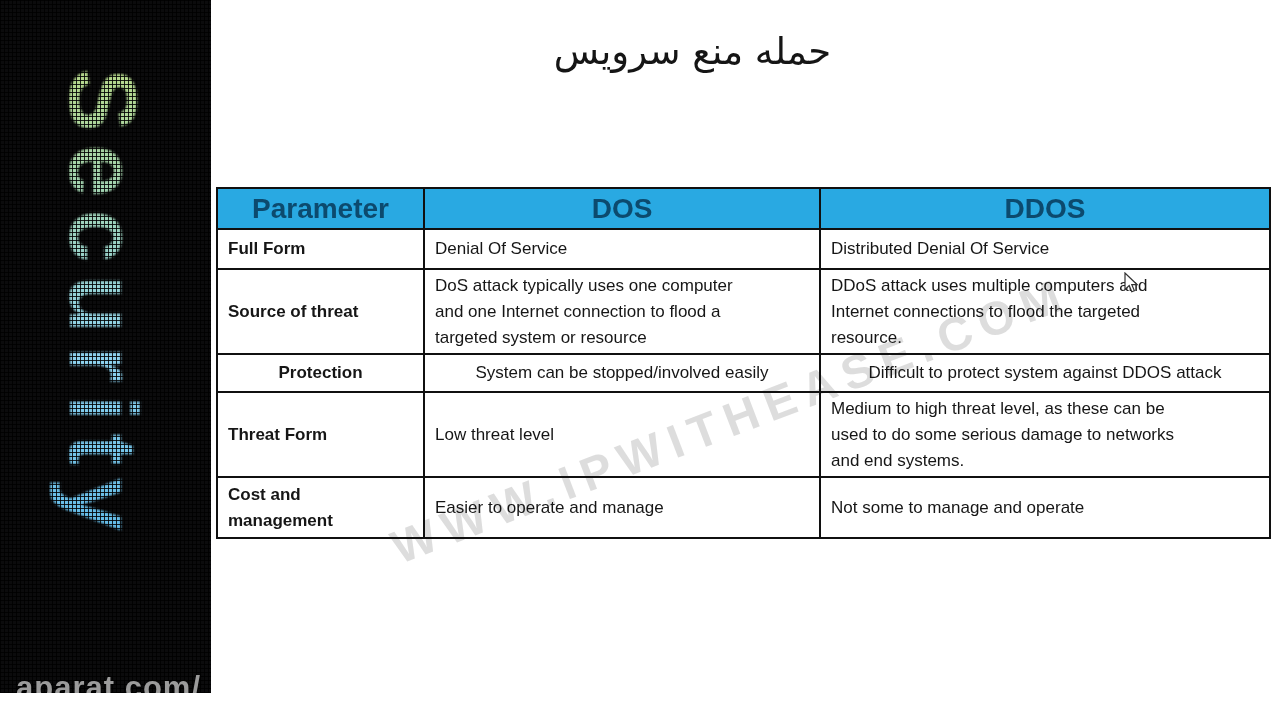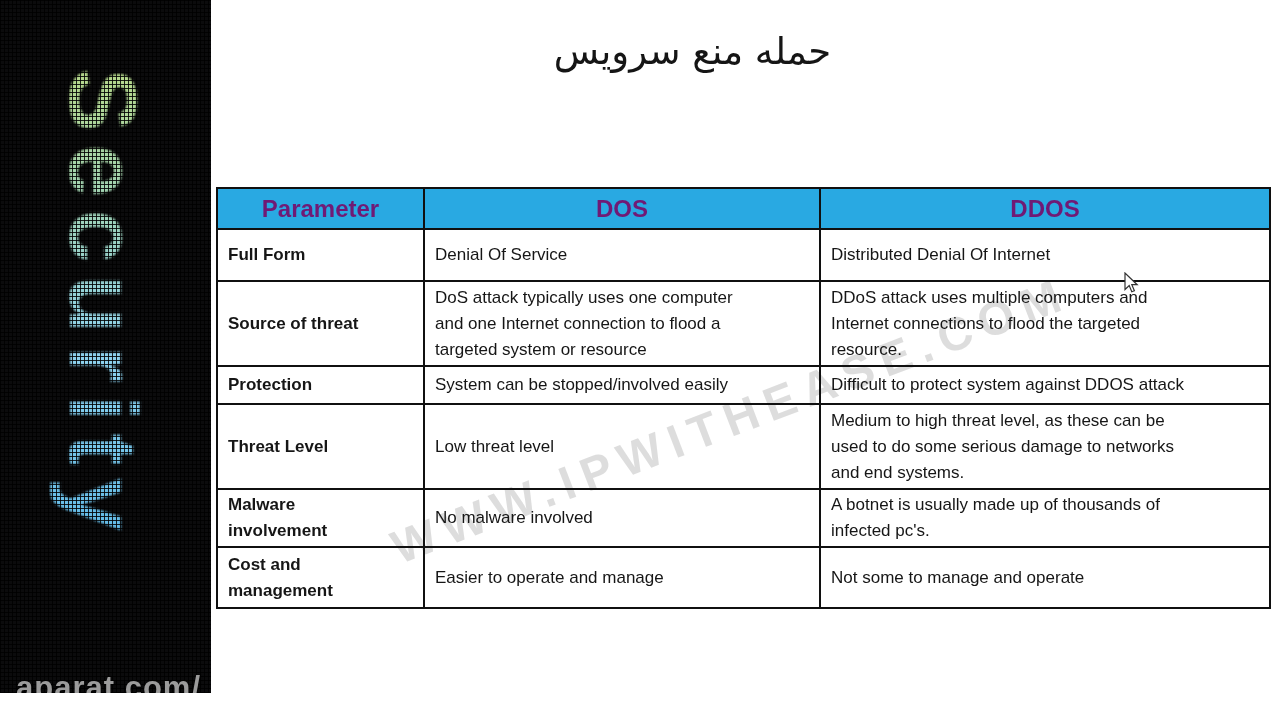--- a/index.html
+++ b/index.html
@@ -62,27 +62,27 @@
     font-size:17px;color:#161616;
   }
   table.cmp col.c-param{width:207px;}
   table.cmp col.c-dos{width:396px;}
   table.cmp col.c-ddos{width:450px;}
   table.cmp th, table.cmp td{
     border:2px solid #101010;vertical-align:middle;
     padding:2px 10px;line-height:26px;
   }
   table.cmp thead th{
-    background:#29a9e2;color:#701a75;
-    font-size:24px;font-weight:bold;text-align:center;
+    background:#29a9e2;color:#0c4a6e;
+    font-size:28px;font-weight:bold;text-align:center;
     height:39px;padding:0 6px;margin-top:10px;
   }
   td.param{font-weight:bold;padding-left:8px;white-space:pre-line;}
   td.val{white-space:pre-line;}
-  tr.r1{height:52px;} tr.r2{height:85px;} tr.r3{height:38px;}
+  tr.r1{height:40px;} tr.r2{height:85px;} tr.r3{height:38px;text-align:center;}
   tr.r4{height:85px;} tr.r5{height:58px;} tr.r6{height:61px;}
 
   
   .cursor{position:absolute;left:1124px;top:272px;pointer-events:none;}
 </style>
 </head>
 <body>
 
 <div class="sidebar">
   <div class="led-text">Security</div>
@@ -105,49 +105,42 @@
       <tr>
         <th>Parameter</th>
         <th>DOS</th>
         <th>DDOS</th>
       </tr>
     </thead>
     <tbody>
       <tr class="r1">
         <td class="param">Full Form</td>
         <td class="val">Denial Of Service</td>
-        <td class="val">Distributed Denial Of Internet</td>
+        <td class="val">Distributed Denial Of Service</td>
       </tr>
       <tr class="r2">
         <td class="param">Source of threat</td>
         <td class="val">DoS attack typically uses one computer
 and one Internet connection to flood a
 targeted system or resource</td>
         <td class="val">DDoS attack uses multiple computers and
 Internet connections to flood the targeted
 resource.</td>
       </tr>
       <tr class="r3">
         <td class="param">Protection</td>
         <td class="val">System can be stopped/involved easily</td>
         <td class="val">Difficult to protect system against DDOS attack</td>
       </tr>
       <tr class="r4">
-        <td class="param">Threat Level</td>
+        <td class="param">Threat Form</td>
         <td class="val">Low threat level</td>
         <td class="val">Medium to high threat level, as these can be
 used to do some serious damage to networks
 and end systems.</td>
-      </tr>
-      <tr class="r5">
-        <td class="param">Malware
-involvement</td>
-        <td class="val">No malware involved</td>
-        <td class="val">A botnet is usually made up of thousands of
-infected pc's.</td>
       </tr>
       <tr class="r6">
         <td class="param">Cost and
 management</td>
         <td class="val">Easier to operate and manage</td>
         <td class="val">Not some to manage and operate</td>
       </tr>
     </tbody>
   </table>
 </div>

